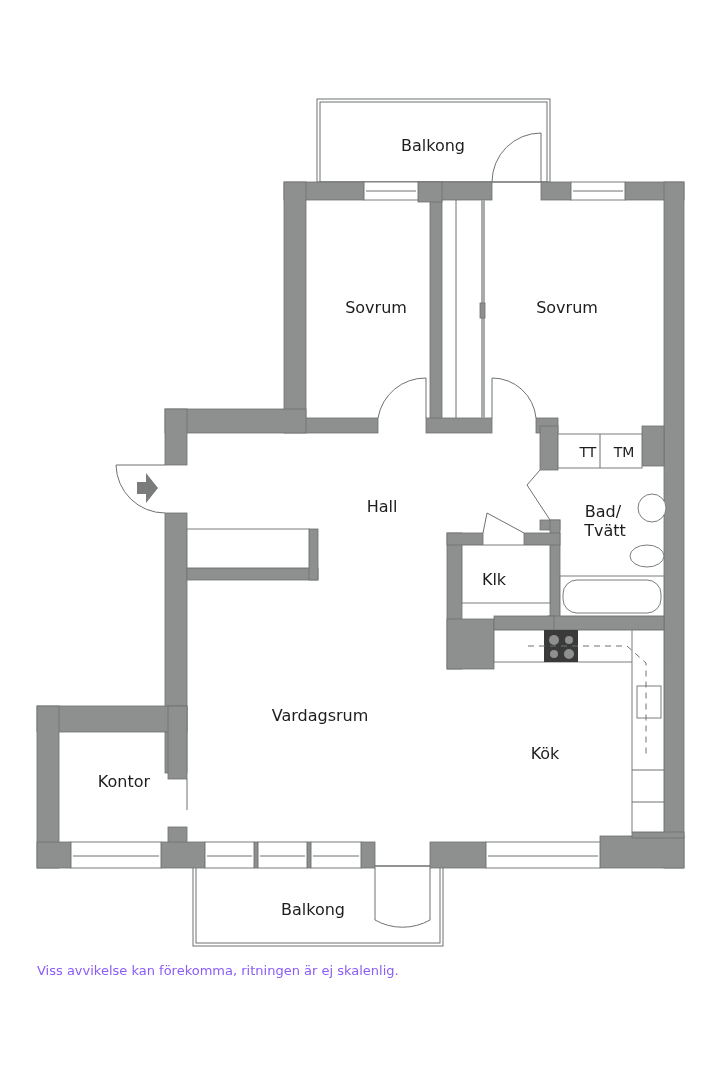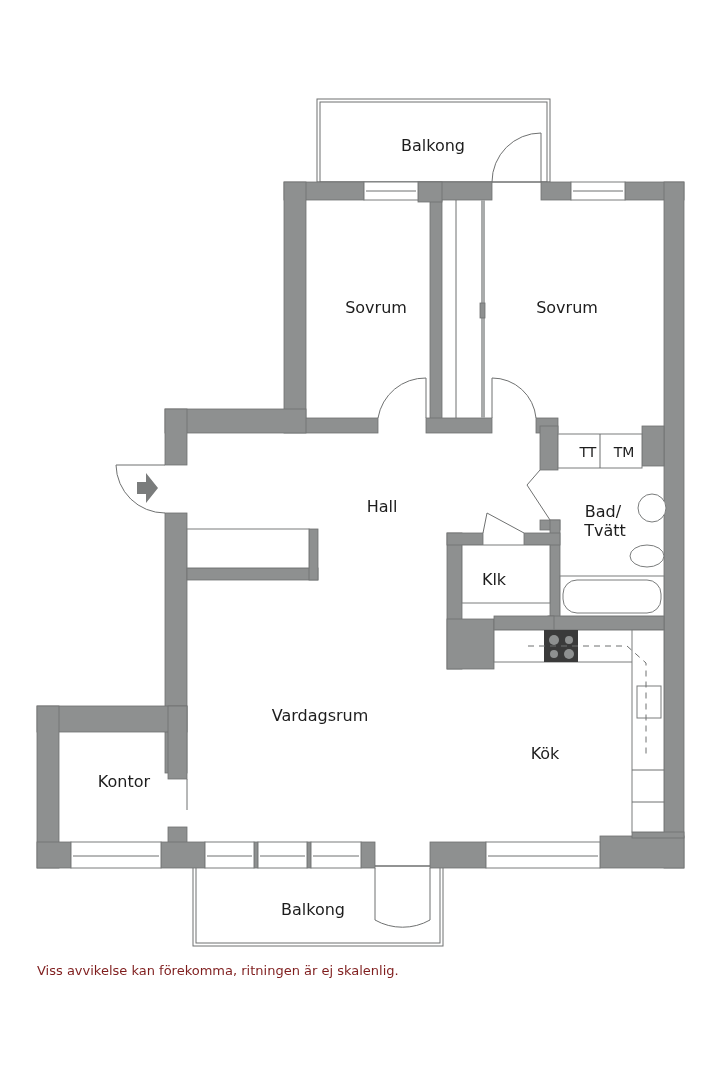--- a/index.html
+++ b/index.html
@@ -4,21 +4,21 @@
   <style>
     html, body { margin: 0; padding: 0; background: #ffffff; }
     body { width: 720px; height: 1080px; position: relative; overflow: hidden; font-family: "Liberation Sans", "DejaVu Sans", sans-serif; }
     #plan { position: absolute; left: 0; top: 0; width: 720px; height: 1080px; }
     .wall { fill: #8e9090; stroke: #6f7171; stroke-width: 0.8; }
     .thin { fill: none; stroke: #6f7171; stroke-width: 1; }
     .fix { fill: #ffffff; stroke: #7a7c7c; stroke-width: 1; }
     .dash { fill: none; stroke: #6f7171; stroke-width: 1; stroke-dasharray: 6 5; }
     .label { font-family: "DejaVu Sans", sans-serif; font-size: 16px; fill: #1d1d1d; text-anchor: middle; }
     .small { font-family: "DejaVu Sans", sans-serif; font-size: 14px; fill: #1d1d1d; text-anchor: middle; }
-    .disclaimer { position: absolute; left: 37px; top: 963px; font-size: 13px; color: #7f1d1d; font-family: "DejaVu Sans", sans-serif; }
+    .disclaimer { position: absolute; left: 37px; top: 963px; font-size: 13px; color: #8b5cf6; font-family: "DejaVu Sans", sans-serif; }
   </style>
 </head>
 <body>
 
 <svg id="plan" viewBox="0 0 720 1080" xmlns="http://www.w3.org/2000/svg">
 
   <g>
     <rect x="317" y="99" width="233" height="83" class="thin"></rect>
     <rect x="320" y="102" width="227" height="80" class="thin"></rect>
   </g>

